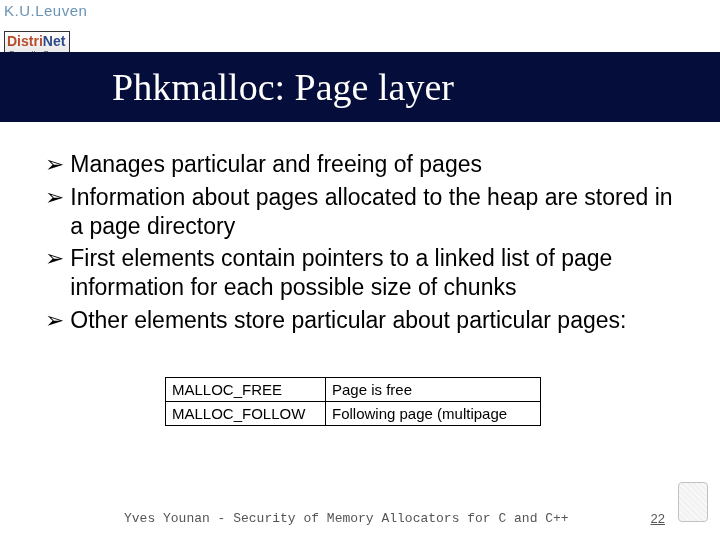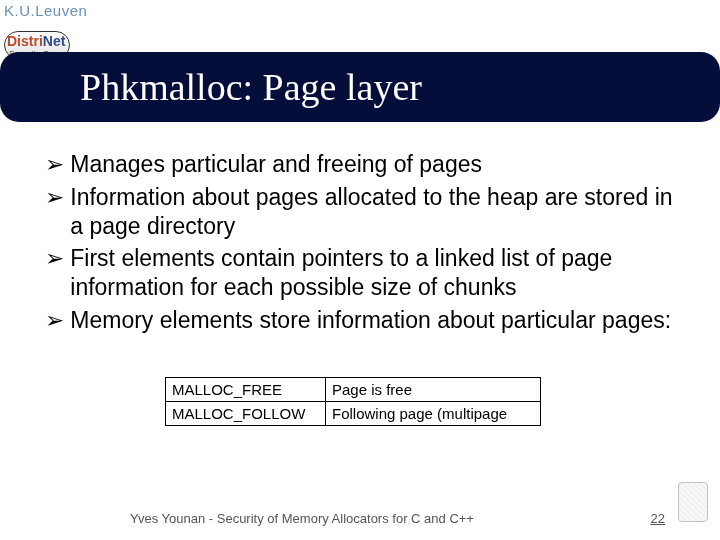--- a/index.html
+++ b/index.html
@@ -1,43 +1,43 @@
 <!DOCTYPE html>
 <html><head>
 <meta charset="utf-8">
 <style>
-  * { margin: 0; padding: 0; box-sizing: border-box; border-radius: 19px; }
+  * { margin: 0; padding: 0; box-sizing: border-box; }
   html, body { width: 720px; height: 540px; overflow: hidden; font-family: Arial, Helvetica, sans-serif; background: #fff; }
   .slide { position: relative; width: 720px; height: 540px; }
 
   .logo-area { position: absolute; top: 2px; left: 4px; width: 130px; height: 52px; }
   .kuleuven { color: #6a93b5; font-size: 15px; font-weight: 500; letter-spacing: 0.5px; }
   .distrinet-box { margin-top: 12px; border: 1px solid #333; background: linear-gradient(#fff, #e2e2e2); padding: 1px 2px 0 2px; display: inline-block; }
   .distrinet-top { display: flex; align-items: baseline; }
   .distri { color: #b84b2a; font-weight: bold; font-size: 14px; }
   .net { color: #2f4a8a; font-weight: bold; font-size: 14px; }
   .rgroup { font-size: 8px; color: #333; margin-left: 2px; letter-spacing: 0.3px; }
   .seal { position: absolute; right: 12px; bottom: 18px; width: 30px; height: 40px; border: 1px solid #999; border-radius: 4px; background: repeating-linear-gradient(45deg,#e8e8e8,#e8e8e8 2px,#f5f5f5 2px,#f5f5f5 4px); opacity: .6; }
 
   .title-bar { position: absolute; top: 52px; left: 0; width: 720px; height: 70px; background: #050e3b; display: flex; align-items: center; }
-  .title { color: #fff; font-size: 38px; font-family: "Times New Roman", Times, serif; margin-left: 80px; }
+  .title { color: #fff; font-size: 38px; font-family: "Times New Roman", Times, serif; margin-left: 112px; }
 
   .content { position: absolute; top: 150px; left: 45px; right: 30px; font-family: Arial, sans-serif; font-size: 23px; line-height: 1.25; color: #000; }
   .bullet { display: flex; margin-bottom: 4px; }
   .arrow { flex: 0 0 auto; margin-right: 6px; }
   .btxt { flex: 1; }
 
   .tbl { position: absolute; top: 377px; left: 165px; border-collapse: collapse; font-size: 15px; background: #fff; }
   .tbl td { border: 1.5px solid #000; padding: 3px 6px; vertical-align: top; }
   .c1 { width: 160px; }
   .c2 { width: 215px; }
   .wrapline { line-height: 1.1; }
 
   .footer { position: absolute; bottom: 14px; left: 0; width: 720px; font-size: 13px; color: #555; }
-  .footer-author { position: absolute; left: 130px; bottom: 0; }
+  .footer-author { position: absolute; left: 124px; bottom: 0; font-family: Liberation Mono, monospace; }
   .footer-page { position: absolute; right: 55px; bottom: 0; text-decoration: underline; }
 </style>
 </head>
 <body>
 <div class="slide">
 
   <div class="logo-area">
     <div class="kuleuven">K.U.Leuven</div>
     <div class="distrinet-box">
       <div class="distrinet-top">
@@ -60,21 +60,21 @@
     <div class="bullet">
       <span class="arrow">➢</span>
       <span class="btxt">Information about pages allocated to the heap are stored in a page directory</span>
     </div>
     <div class="bullet">
       <span class="arrow">➢</span>
       <span class="btxt">First elements contain pointers to a linked list of page information for each possible size of chunks</span>
     </div>
     <div class="bullet">
       <span class="arrow">➢</span>
-      <span class="btxt">Memory elements store information about particular pages:</span>
+      <span class="btxt">Other elements store particular about particular pages:</span>
     </div>
   </div>
 
   <table class="tbl">
     <tbody>
     <tr>
       <td class="c1">MALLOC_FREE</td>
       <td class="c2">Page is free</td>
     </tr>
     <tr>

